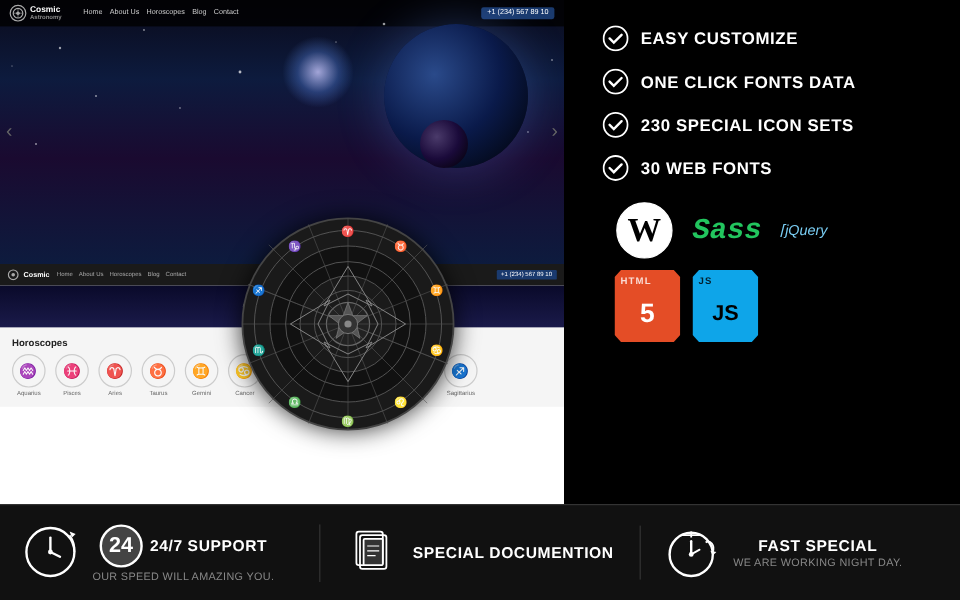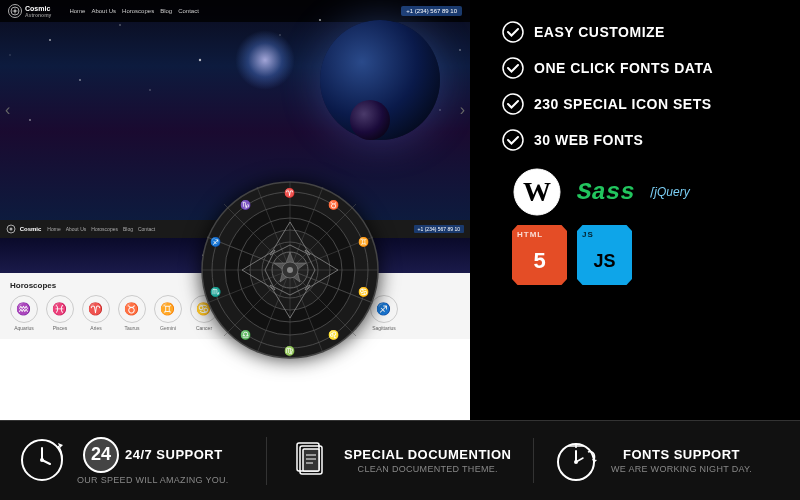--- a/index.html
+++ b/index.html
@@ -742,34 +742,33 @@
 
       <rect x="10" y="5" width="22" height="28" rx="2" fill="none" stroke="#fff" stroke-width="1.5"></rect>
       <rect x="13" y="8" width="22" height="28" rx="2" fill="none" stroke="#fff" stroke-width="1.5"></rect>
       <rect x="16" y="11" width="16" height="22" rx="1" fill="#333" stroke="#fff" stroke-width="1.5"></rect>
       <line x1="19" y1="17" x2="29" y2="17" stroke="#fff" stroke-width="1"></line>
       <line x1="19" y1="21" x2="29" y2="21" stroke="#fff" stroke-width="1"></line>
       <line x1="19" y1="25" x2="26" y2="25" stroke="#fff" stroke-width="1"></line>
     </svg>
     <div class="bottom-text-group">
       <span class="bottom-title">SPECIAL DOCUMENTION</span>
-      <span class="bottom-subtitle">CLEAN DOCUMENTED THEME.</span>
     </div>
   </div>
 
   <div class="bottom-item">
     <svg class="bottom-icon" viewBox="0 0 45 45">
       <circle cx="22" cy="24" r="18" fill="none" stroke="#fff" stroke-width="2"></circle>
       <line x1="22" y1="24" x2="22" y2="13" stroke="#fff" stroke-width="2" stroke-linecap="round"></line>
       <line x1="22" y1="24" x2="29" y2="20" stroke="#fff" stroke-width="1.5" stroke-linecap="round"></line>
       <circle cx="22" cy="24" r="2" fill="#fff"></circle>
       <line x1="14" y1="8" x2="30" y2="8" stroke="#fff" stroke-width="1.5"></line>
       <line x1="22" y1="5" x2="22" y2="10" stroke="#fff" stroke-width="1.5"></line>
 
       <path d="M 34 14 C 38 12 42 16 40 22" fill="none" stroke="#fff" stroke-width="1.5"></path>
       <polygon points="38,21 40,25 43,22" fill="#fff"></polygon>
     </svg>
     <div class="bottom-text-group">
-      <span class="bottom-title">FONTS SUPPORT</span>
+      <span class="bottom-title">FAST SPECIAL</span>
       <span class="bottom-subtitle">WE ARE WORKING NIGHT DAY.</span>
     </div>
   </div>
 </div>
 
 </body></html>

